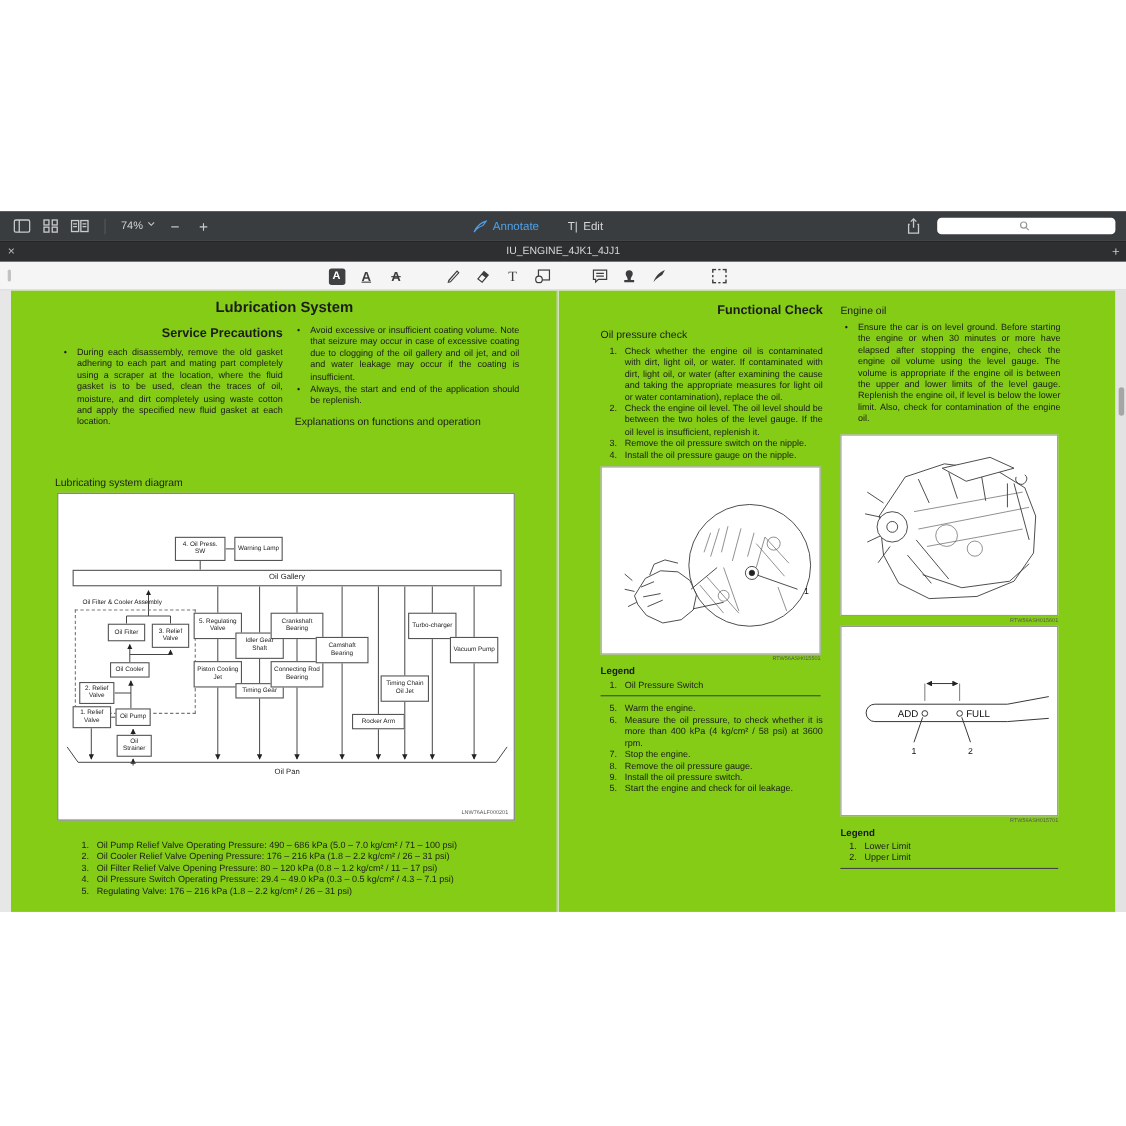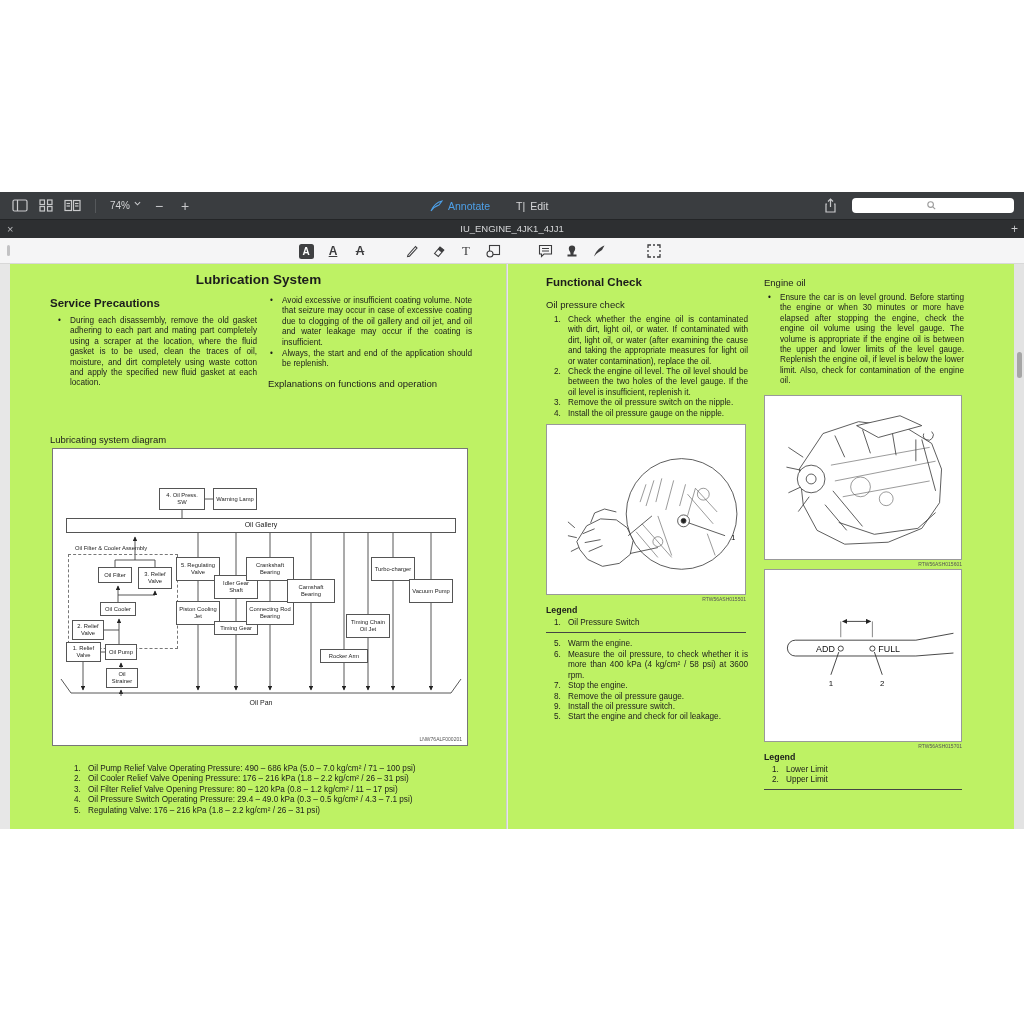--- a/index.html
+++ b/index.html
@@ -34,28 +34,28 @@
   .anno-icons { position:absolute; left:298px; top:0; height:26px; display:flex; align-items:center; }
   .aicon { display:inline-flex; align-items:center; justify-content:center; width:16px; height:18px; margin-right:11px; color:#3d3d3f; font-size:12px; }
   .aicon.gap { margin-left:25px; }
   .hl-box { width:15px; height:15px; background:#3f4042; border-radius:2.5px; color:#fff; font-size:10px; font-weight:bold; display:flex; align-items:center; justify-content:center; }
   .a-under { font-size:12px; font-weight:bold; text-decoration:underline; }
   .a-strike { font-size:12px; font-weight:bold; text-decoration:line-through; }
   .t-serif { font-family:"Liberation Serif", serif; font-size:13px; }
 
   
   .docarea { position:relative; height:565px; background:#e7e7e7; overflow:hidden; }
-  .page { position:absolute; top:0; height:565px; background:#bef264; color:#1c1c1c; }
+  .page { position:absolute; top:0; height:565px; background:#84cc16; color:#1c1c1c; }
   .page1 { left:10px; width:497px; border-right:1px solid #cfcfcf; }
   .page2 { left:508px; width:506px; }
   .gutter { position:absolute; right:0; top:0; width:10px; height:565px; background:#e3e3e3; }
   .thumb { position:absolute; right:2px; top:88px; width:5px; height:26px; border-radius:3px; background:#a6a6a6; }
 
   .h1 { font-size:13.5px; font-weight:bold; text-align:center; }
-  .h2 { font-size:11.5px; font-weight:bold; }
+  .h2 { font-size:11.5px; font-weight:bold;text-align:right; }
   .h3 { font-size:9.5px; font-weight:normal; }
   .h4 { font-size:8.8px; font-weight:bold; }
   .para, .brow span.t, .nrow span.t { font-size:8.2px; line-height:10.4px; }
   .jt { text-align:justify; }
   .brow { display:grid; grid-template-columns:12px 1fr; margin-top:3px; }
   .brow .b { font-size:8.2px; line-height:10.4px; }
   .nrow { display:grid; grid-template-columns:14px 1fr; }
   .nrow .n { font-size:8.2px; line-height:10.4px; }
   .col { position:absolute; }
 

